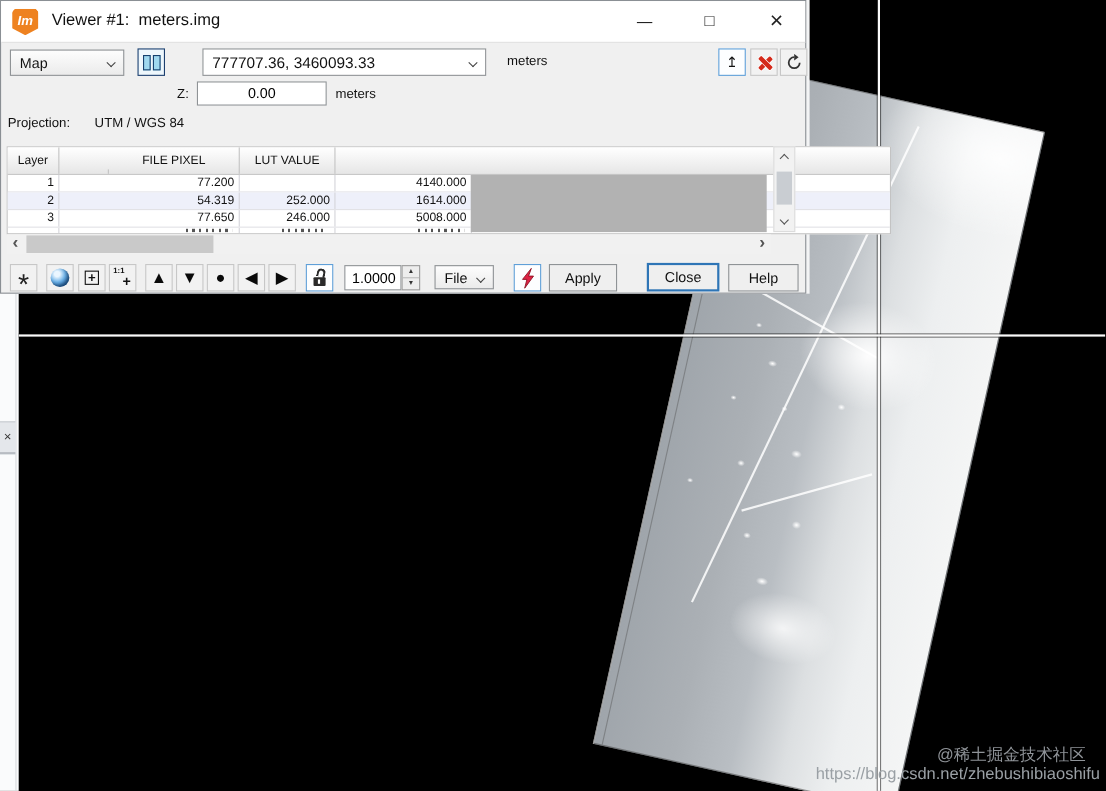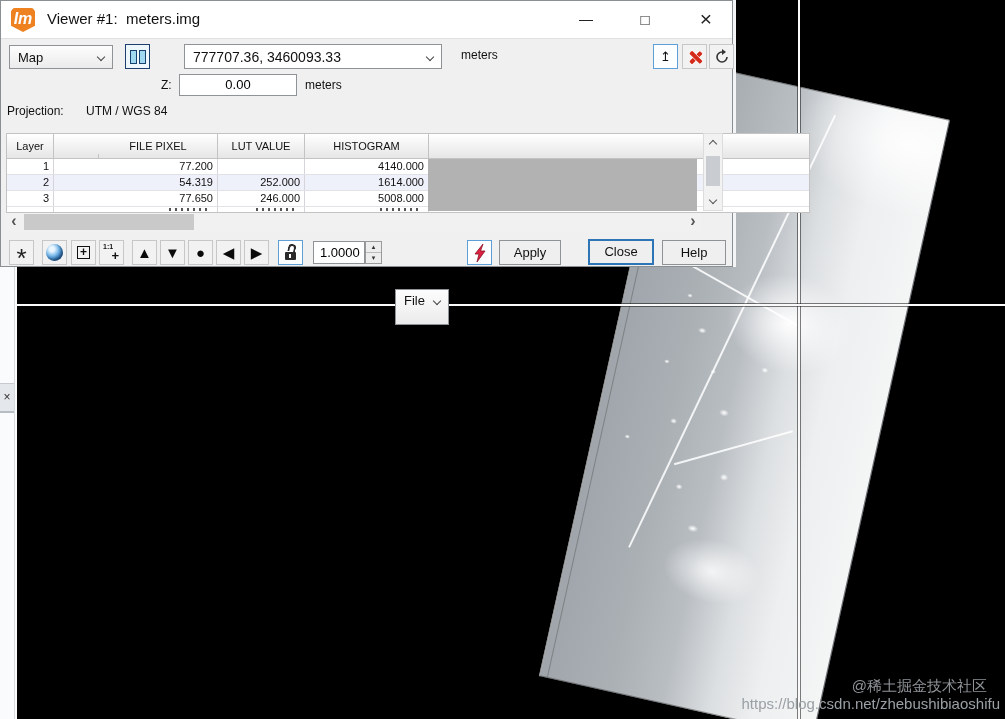--- a/index.html
+++ b/index.html
@@ -40,21 +40,21 @@
 
   .split-line-v{position:absolute;left:798px;top:0;width:2px;height:719px;background:#fafafa;z-index:3;box-shadow:-1px 0 0 rgba(0,0,0,.5),1px 0 0 rgba(0,0,0,.5);}
   .split-line-h{position:absolute;left:17px;top:304px;width:988px;height:2px;background:#fafafa;z-index:3;box-shadow:0 -1px 0 rgba(0,0,0,.5),0 1px 0 rgba(0,0,0,.5);}
 
   .wm1{position:absolute;right:18px;top:677px;color:#8f9398;font-size:15px;z-index:4;}
   .wm2{position:absolute;right:5px;top:695px;color:#9aa0a5;font-size:15px;z-index:4;}
 
   
   .dialog{position:absolute;left:0;top:0;width:733px;height:267px;background:#f0f0f0;border:1px solid #8a8f94;z-index:10;box-shadow:3px 0 0 #f3f4f5;}
   .titlebar{position:absolute;left:0;top:0;width:100%;height:38px;background:#fff;border-bottom:1px solid #e0e0e0;}
-  .logo{position:absolute;left:10px;top:7px;width:24px;height:24px;background:#ee8220;color:#fff;font-size:16px;font-weight:bold;font-style:italic;text-align:center;line-height:22px;border-radius:4px;clip-path:polygon(10% 0,90% 0,100% 12%,100% 74%,50% 100%,0 74%,0 12%);}
+  .logo{position:absolute;left:10px;top:7px;width:24px;height:24px;background:#ee8220;color:#fff;font-size:12px;font-weight:bold;font-style:italic;text-align:center;line-height:22px;border-radius:4px;clip-path:polygon(10% 0,90% 0,100% 12%,100% 74%,50% 100%,0 74%,0 12%);}
   .title-text{position:absolute;left:46px;top:9px;font-size:15px;color:#111;white-space:pre;}
   .win-btn{position:absolute;top:0;height:37px;text-align:center;color:#222;cursor:default;}
   .win-min{left:563px;width:44px;}
   .win-min .bar{position:absolute;left:15px;top:19px;width:14px;height:1px;background:#222;}
   .win-max{left:622px;width:44px;font-size:15px;line-height:37px;}
   .win-close{left:682px;width:46px;font-size:21px;line-height:35px;font-weight:300;}
 
   .chev{display:inline-block;width:6px;height:6px;border-right:1.5px solid #444;border-bottom:1.5px solid #444;transform:rotate(45deg);}
   .combo{position:absolute;border:1px solid #8f9396;background:linear-gradient(#fdfdfd,#ebebeb);font-size:13px;color:#111;}
   .combo .chev{position:absolute;right:8px;top:8px;}
@@ -110,21 +110,21 @@
   .one2one .sm{position:absolute;left:3px;top:2px;font-size:7px;font-weight:bold;color:#111;}
   .one2one .pl{position:absolute;right:4px;bottom:1px;font-size:13px;font-weight:bold;color:#111;}
   .tri{font-size:15px;line-height:23px;color:#0a0a0a;}
   .lock-body{position:absolute;left:6px;top:11px;width:11px;height:8px;background:#2a2a2a;border-radius:1px;}
   .lock-body::after{content:"";position:absolute;left:4px;top:2px;width:2px;height:4px;background:#fff;}
   .lock-shackle{position:absolute;left:9px;top:3px;width:8px;height:8px;border:2px solid #2a2a2a;border-bottom:none;border-radius:5px 5px 0 0;transform:rotate(14deg);}
   .scale-field{position:absolute;left:312px;top:240px;width:52px;height:23px;background:#fff;border:1px solid #8f9396;font-size:13px;line-height:21px;padding-left:6px;}
   .spin{position:absolute;left:364px;top:240px;width:17px;height:23px;border:1px solid #9a9a9a;background:#ededed;}
   .spin div{height:10.5px;text-align:center;font-size:7px;line-height:10px;color:#333;border-bottom:1px solid #bbb;}
   .spin div:last-child{border-bottom:none;}
-  .file-combo{left:394px;top:240px;width:54px;height:36px;margin-top:48px;}
+  .file-combo{left:394px;top:240px;width:54px;height:22px;}
   .file-combo .lbl{top:3px;}
   .file-combo .chev{top:8px;}
   .push-btn{position:absolute;top:239px;height:25px;background:#efefef;border:1px solid #8f9396;font-size:13px;color:#111;text-align:center;line-height:23px;}
   .btn-apply{left:498px;width:62px;}
   .btn-close{left:587px;top:238px;width:66px;height:26px;border:2px solid #2e75b6;line-height:22px;}
   .btn-help{left:661px;width:64px;}
 </style>
 </head>
 <body>
 
@@ -191,21 +191,20 @@
 
     <div class="label13" style="left:6px;top:103px;">Projection:</div>
     <div class="label13" style="left:85px;top:103px;">UTM / WGS 84</div>
 
     <div class="tbl">
       <div class="hdr-row">
         <div class="hdr-cell c-layer">Layer</div>
         <div class="hdr-cell c-band">Band</div>
         <div class="hdr-cell c-file">FILE PIXEL</div>
         <div class="hdr-cell c-lut">LUT VALUE</div>
-        <div class="hdr-cell c-hist">HISTOGRAM</div>
         <div class="hdr-cell c-fill"></div>
       </div>
       <div class="row">
         <div class="cell c-layer">1</div>
         <div class="cell c-band">
             <div class="swatch"></div>
           </div>
         <div class="cell c-file">77.200</div>
         <div class="cell c-lut"></div>
         <div class="cell c-hist">4140.000</div>

